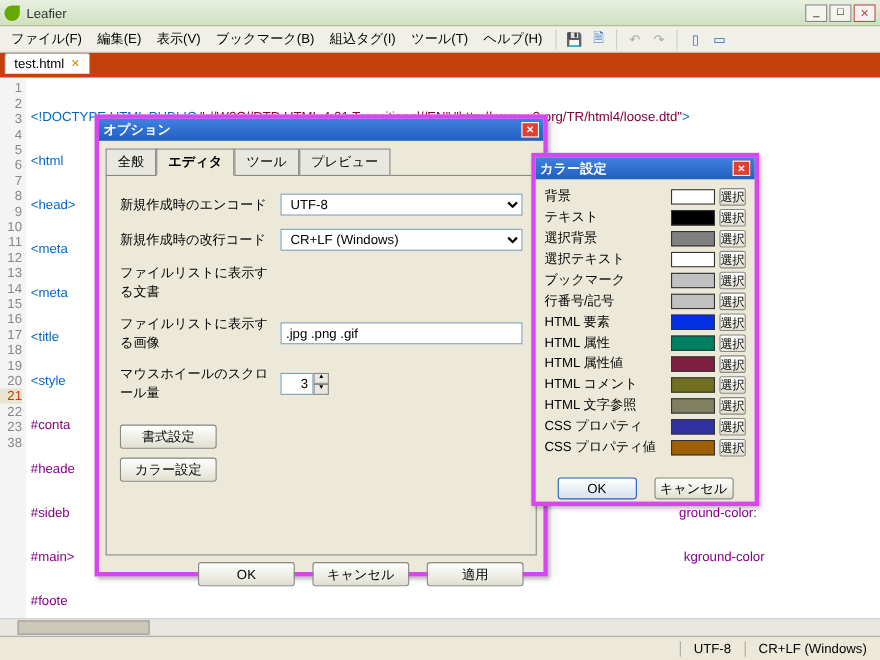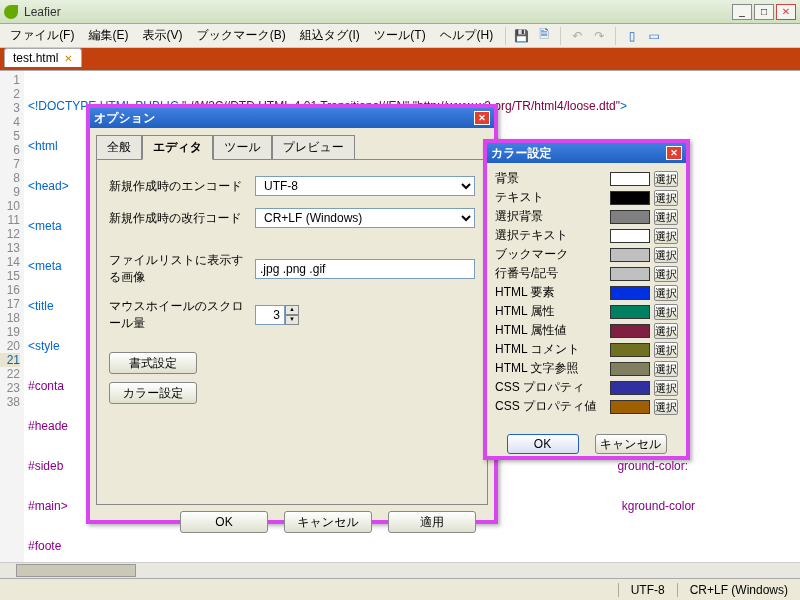--- a/index.html
+++ b/index.html
@@ -17,21 +17,21 @@
 .tbicon { width: 16px; height: 16px; margin: 0 2px; display: inline-flex; align-items: center; justify-content: center; cursor: pointer; }
 .menusep { width: 1px; height: 18px; background: #ccc; margin: 0 4px; }
 
 .tabstrip { height: 22px; background: #c2410c; display: flex; align-items: flex-start; padding: 0 4px; }
 .filetab { background: #fff; border: 1px solid #aaa; border-bottom: none; padding: 2px 8px; display: flex; align-items: center; gap: 6px; border-radius: 3px 3px 0 0; }
 .filetab .x { color: #c80; cursor: pointer; font-size: 10px; }
 
 .editor { background: #fff; position: relative; height: 500px; border-top: 1px solid #aaa; display: flex; }
 .gutter { width: 24px; background: #f4f4f4; text-align: right; padding: 2px 4px 0 0; color: #888; font-family: monospace; font-size: 11px; }
 .gutter div { height: 14px; }
-.gutter .cur { background: #e8e4d0; color: #0369a1; }
+.gutter .cur { background: #e8e4d0; color: #c2410c; }
 .code { padding: 2px 0 0 4px; font-family: monospace; font-size: 11px; white-space: pre; }
 .code div { height: 14px; }
 .t-blue { color: #06c; } .t-red { color: #800040; } .t-purple { color: #808; }
 
 .statusbar { position: absolute; bottom: 0; left: 0; right: 0; height: 22px; background: #ece9d8; border-top: 1px solid #aaa; display: flex; align-items: center; }
 .scrollbar-h { position: absolute; bottom: 22px; left: 0; right: 0; height: 16px; background: #e8e8e0; border-top: 1px solid #ccc; }
 .sbh-track { position: absolute; left: 16px; right: 16px; top: 0; bottom: 0; }
 .sbh-thumb { position: absolute; left: 0; width: 120px; top: 1px; bottom: 1px; background: #ccc8b8; border: 1px solid #999; }
 .stat-cell { padding: 0 12px; border-left: 1px solid #aaa; }
 
@@ -186,20 +186,21 @@
   <div class="opt-body">
     <div class="opt-row">
       <label>新規作成時のエンコード</label>
       <select><option>UTF-8</option></select>
     </div>
     <div class="opt-row">
       <label>新規作成時の改行コード</label>
       <select><option>CR+LF (Windows)</option></select>
     </div>
     <div class="opt-row">
+      <label>ファイルリストに表示する文書</label>
     </div>
     <div class="opt-row">
       <label>ファイルリストに表示する画像</label>
       <input value=".jpg .png .gif" style="">
     </div>
     <div class="opt-row">
       <label>マウスホイールのスクロール量</label>
       <div class="spin">
         <input value="3" style="">
         <div class="arrows">

